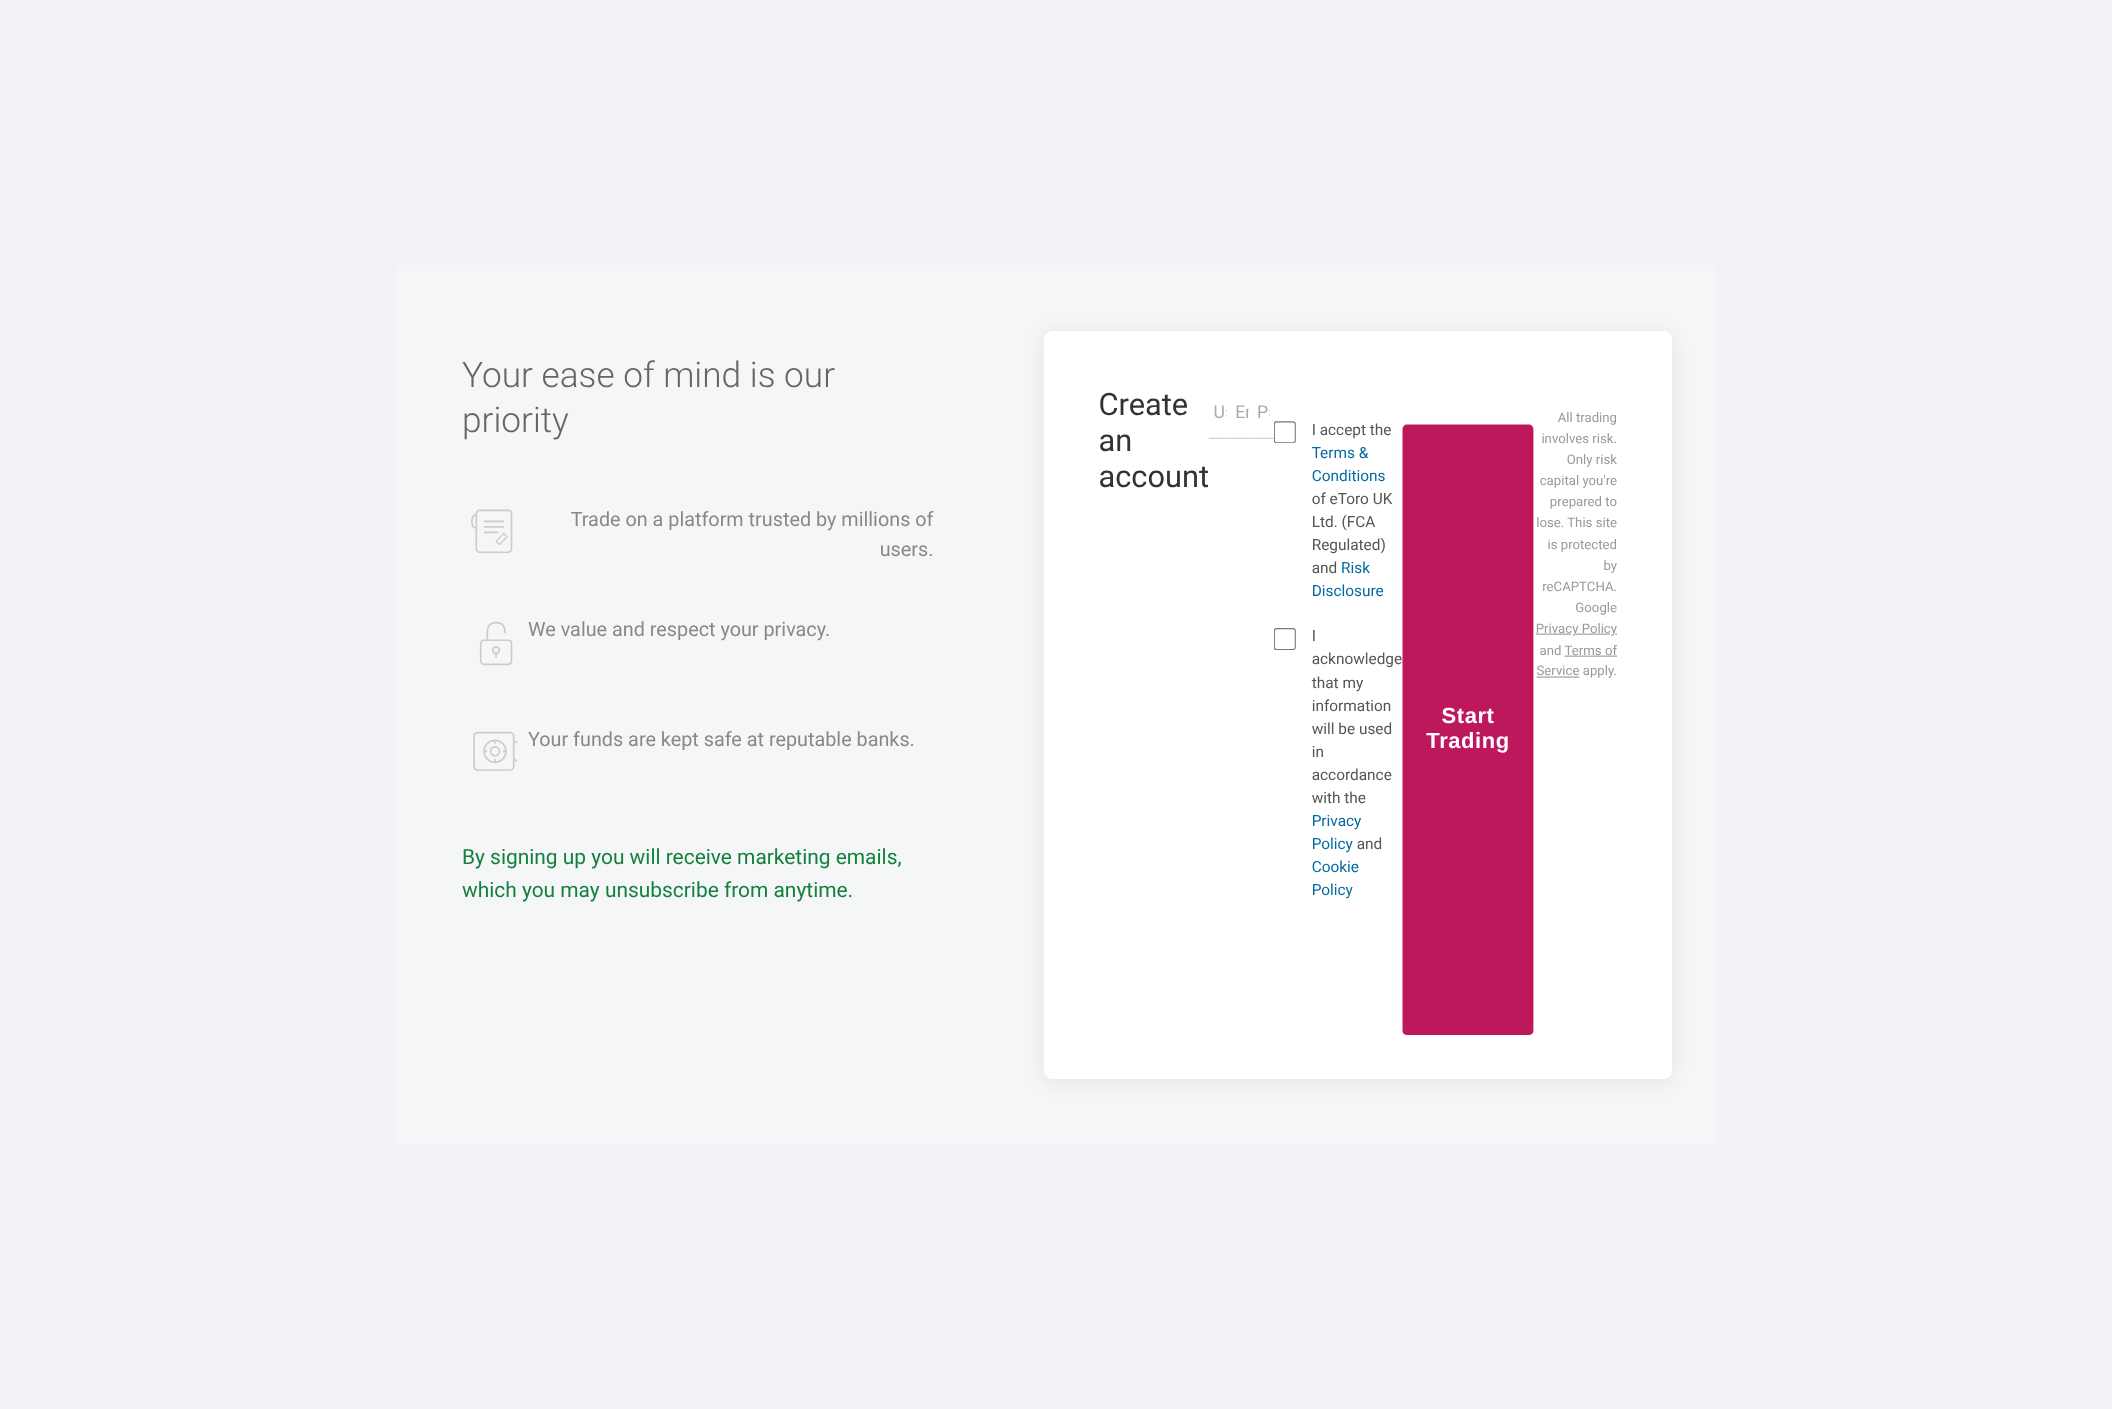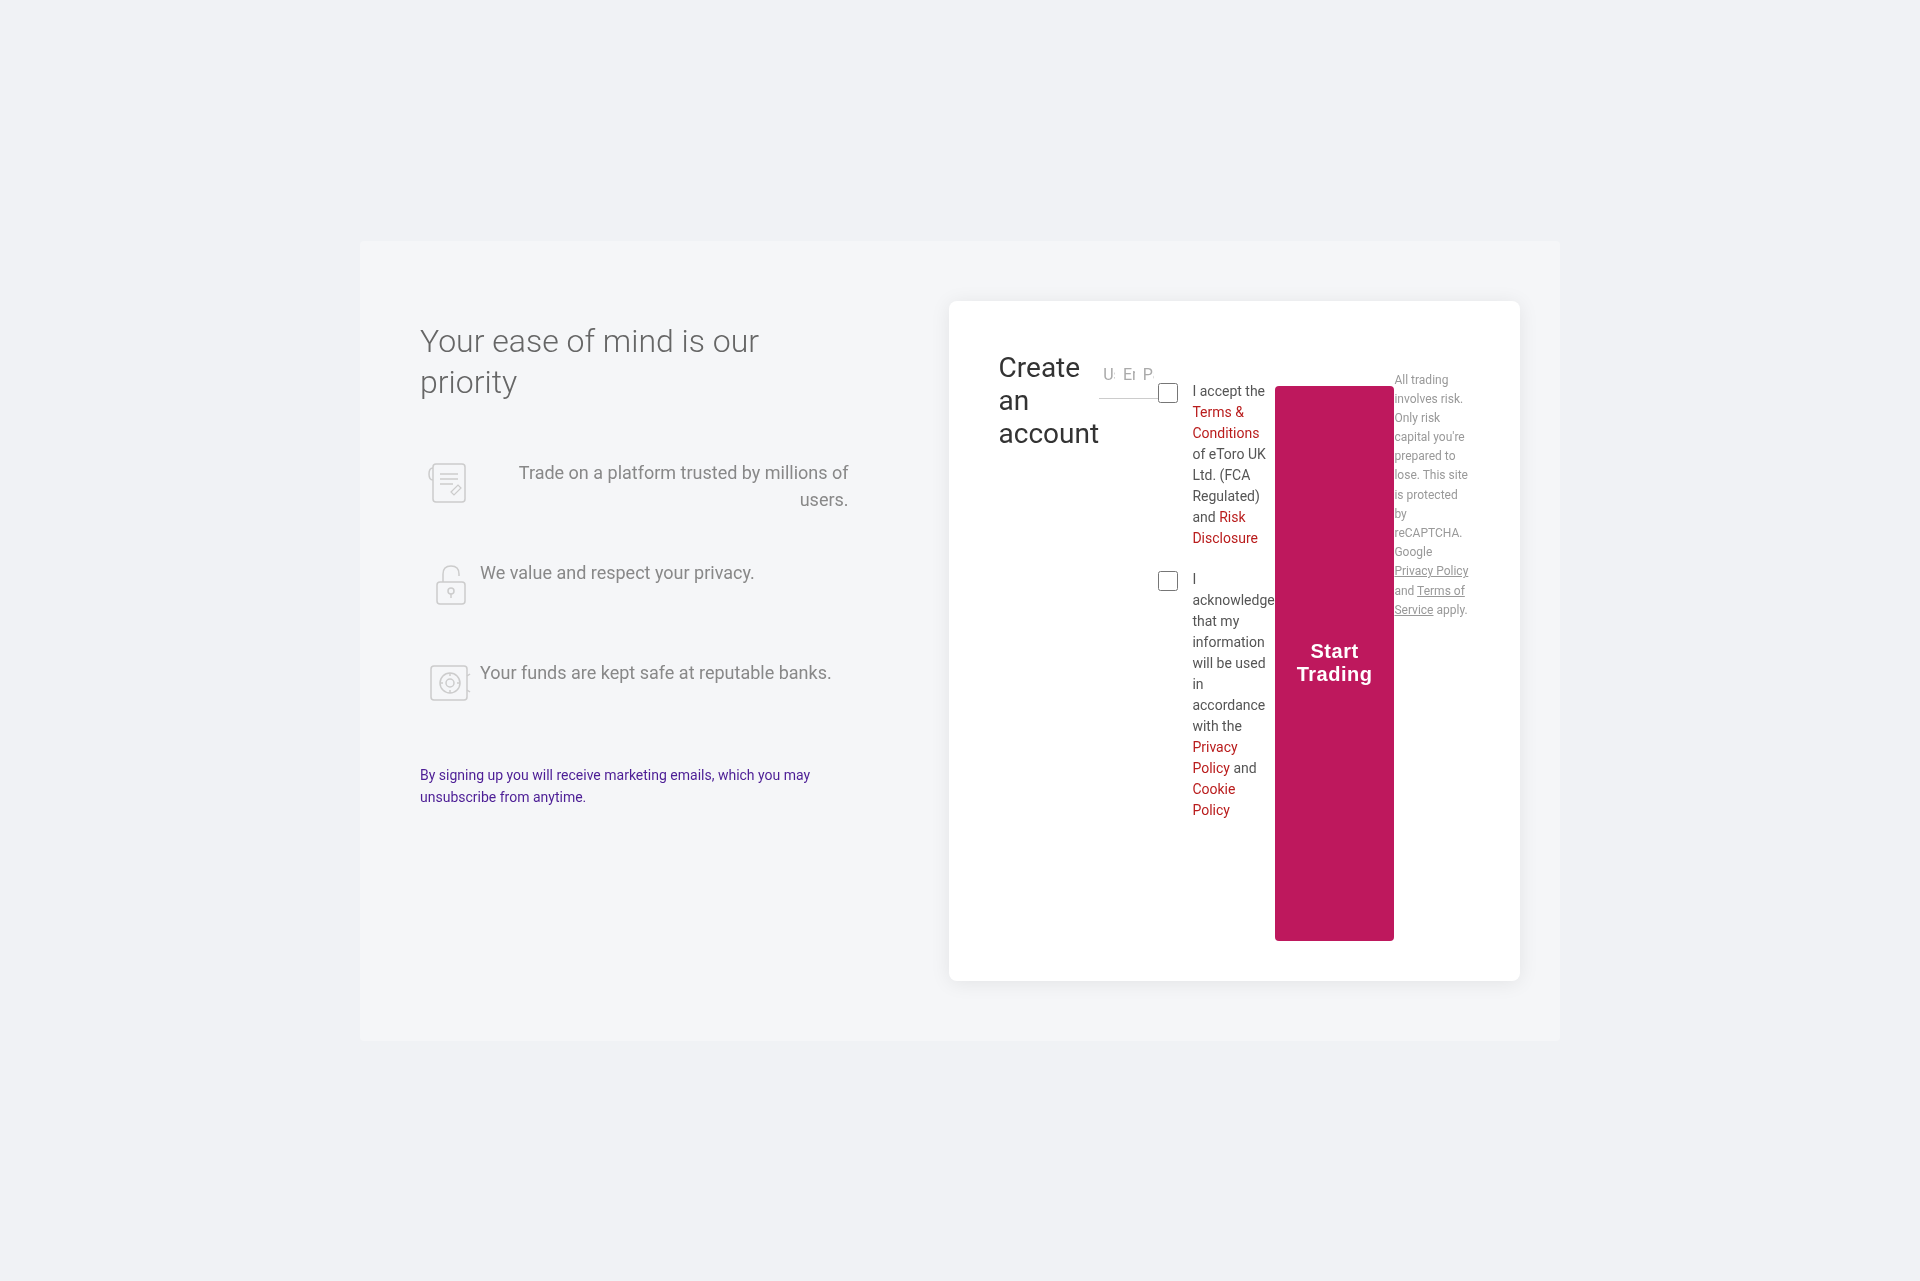--- a/index.html
+++ b/index.html
@@ -73,22 +73,22 @@
     }
 
     .feature-text {
       font-size: 18px;
       color: #888;
       line-height: 1.5;
       padding-top: 5px;
     }
 
     .marketing-note {
-      font-size: 14px;
-      color: #4c1d95;
+      font-size: 19px;
+      color: #15803d;
       line-height: 1.6;
       max-width: 400px;
     }
 
     
     .right-panel {
       flex: 1.1;
       background: #fff;
       border-radius: 8px;
       padding: 50px 50px 40px;
@@ -150,21 +150,21 @@
       accent-color: #4a90d9;
     }
 
     .checkbox-label {
       font-size: 14px;
       color: #555;
       line-height: 1.5;
     }
 
     .checkbox-label a {
-      color: #b91c1c;
+      color: #0369a1;
       text-decoration: none;
       text-align: right;
     }
 
     .start-trading-btn {
       margin-top: 35px;
       width: 100%;
       padding: 22px;
       background-color: #be185d;
       color: #fff;
@@ -174,21 +174,21 @@
       font-weight: 600;
       cursor: pointer;
       letter-spacing: 0.5px;
       transition: background-color 0.2s;
     }
 
     .disclaimer {
       margin-top: 20px;
       font-size: 12px;
       color: #999;
-      text-align: left;
+      text-align: right;
       line-height: 1.6;
     }
 
     .disclaimer a {
       color: #999;
       text-decoration: underline;
     }
   </style>
 </head>
 <body>

